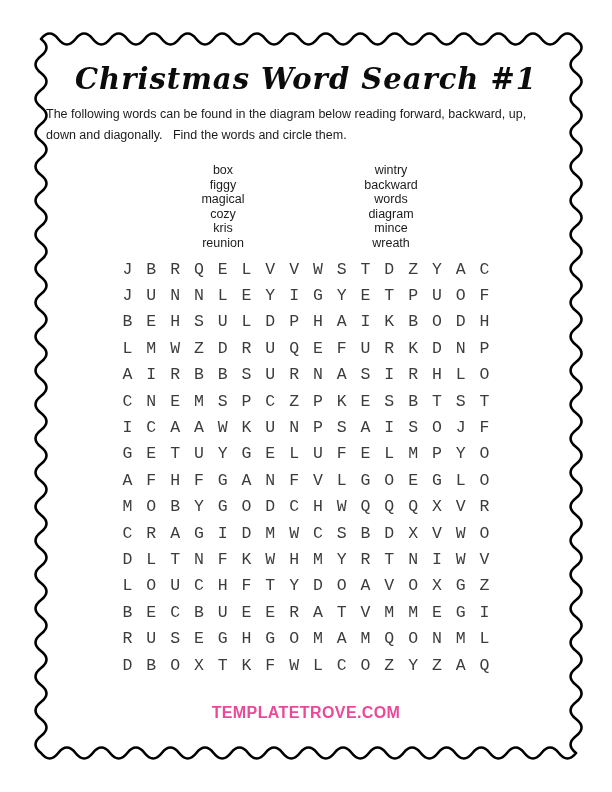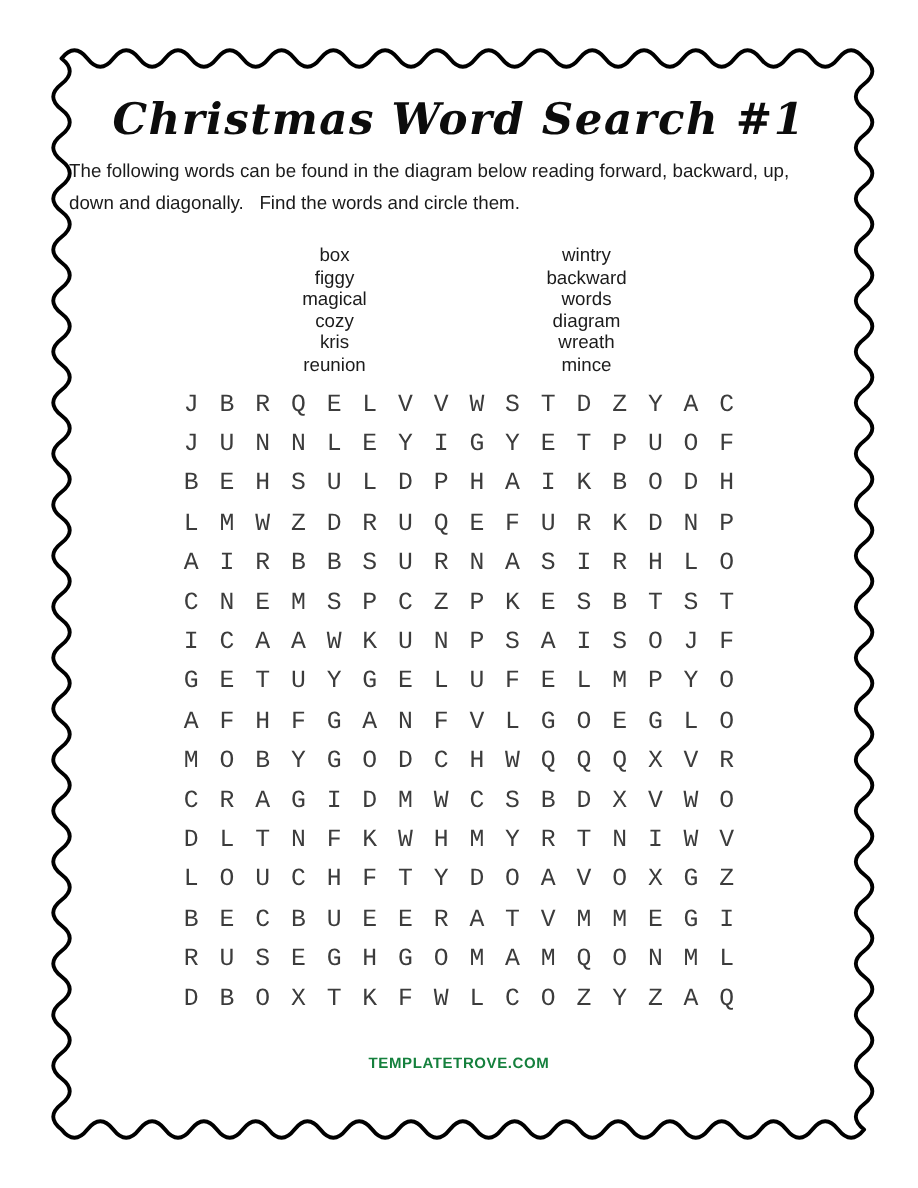--- a/index.html
+++ b/index.html
@@ -52,22 +52,22 @@
     font-size: 16.5px;
     color: #3c3c3c;
   }
   .letter-cell {
     display: flex; align-items: center; justify-content: center;
   }
 
   .footer {
     position: absolute; top: 704px; left: 0; right: 0;
     text-align: center;
-    font-weight: bold; font-size: 10px; letter-spacing: 0.4px;
-    color: #15803d;
+    font-weight: bold; font-size: 16px; letter-spacing: 0.4px;
+    color: #ec4899;
   }
 </style>
 </head>
 <body>
 
 <div class="page">
 
   <svg class="border-svg" viewBox="0 0 612 792" aria-hidden="true">
     <path d="M 41 39 q 8.63 -11 17.26 0 q 8.63 11 17.26 0 q 8.63 -11 17.26 0 q 8.63 11 17.26 0 q 8.63 -11 17.26 0 q 8.63 11 17.26 0 q 8.63 -11 17.26 0 q 8.63 11 17.26 0 q 8.63 -11 17.26 0 q 8.63 11 17.26 0 q 8.63 -11 17.26 0 q 8.63 11 17.26 0 q 8.63 -11 17.26 0 q 8.63 11 17.26 0 q 8.63 -11 17.26 0 q 8.63 11 17.26 0 q 8.63 -11 17.26 0 q 8.63 11 17.26 0 q 8.63 -11 17.26 0 q 8.63 11 17.26 0 q 8.63 -11 17.26 0 q 8.63 11 17.26 0 q 8.63 -11 17.26 0 q 8.63 11 17.26 0 q 8.63 -11 17.26 0 q 8.63 11 17.26 0 q 8.63 -11 17.26 0 q 8.63 11 17.26 0 q 8.63 -11 17.26 0 q 8.63 11 17.26 0 q 8.63 -11 17.26 0 q 11 8.50 0 17.00 q -11 8.50 0 17.00 q 11 8.50 0 17.00 q -11 8.50 0 17.00 q 11 8.50 0 17.00 q -11 8.50 0 17.00 q 11 8.50 0 17.00 q -11 8.50 0 17.00 q 11 8.50 0 17.00 q -11 8.50 0 17.00 q 11 8.50 0 17.00 q -11 8.50 0 17.00 q 11 8.50 0 17.00 q -11 8.50 0 17.00 q 11 8.50 0 17.00 q -11 8.50 0 17.00 q 11 8.50 0 17.00 q -11 8.50 0 17.00 q 11 8.50 0 17.00 q -11 8.50 0 17.00 q 11 8.50 0 17.00 q -11 8.50 0 17.00 q 11 8.50 0 17.00 q -11 8.50 0 17.00 q 11 8.50 0 17.00 q -11 8.50 0 17.00 q 11 8.50 0 17.00 q -11 8.50 0 17.00 q 11 8.50 0 17.00 q -11 8.50 0 17.00 q 11 8.50 0 17.00 q -11 8.50 0 17.00 q 11 8.50 0 17.00 q -11 8.50 0 17.00 q 11 8.50 0 17.00 q -11 8.50 0 17.00 q 11 8.50 0 17.00 q -11 8.50 0 17.00 q 11 8.50 0 17.00 q -11 8.50 0 17.00 q 11 8.50 0 17.00 q -11 8.50 0 17.00 q -8.63 11 -17.26 0 q -8.63 -11 -17.26 0 q -8.63 11 -17.26 0 q -8.63 -11 -17.26 0 q -8.63 11 -17.26 0 q -8.63 -11 -17.26 0 q -8.63 11 -17.26 0 q -8.63 -11 -17.26 0 q -8.63 11 -17.26 0 q -8.63 -11 -17.26 0 q -8.63 11 -17.26 0 q -8.63 -11 -17.26 0 q -8.63 11 -17.26 0 q -8.63 -11 -17.26 0 q -8.63 11 -17.26 0 q -8.63 -11 -17.26 0 q -8.63 11 -17.26 0 q -8.63 -11 -17.26 0 q -8.63 11 -17.26 0 q -8.63 -11 -17.26 0 q -8.63 11 -17.26 0 q -8.63 -11 -17.26 0 q -8.63 11 -17.26 0 q -8.63 -11 -17.26 0 q -8.63 11 -17.26 0 q -8.63 -11 -17.26 0 q -8.63 11 -17.26 0 q -8.63 -11 -17.26 0 q -8.63 11 -17.26 0 q -8.63 -11 -17.26 0 q -8.63 11 -17.26 0 q -11 -8.50 0 -17.00 q 11 -8.50 0 -17.00 q -11 -8.50 0 -17.00 q 11 -8.50 0 -17.00 q -11 -8.50 0 -17.00 q 11 -8.50 0 -17.00 q -11 -8.50 0 -17.00 q 11 -8.50 0 -17.00 q -11 -8.50 0 -17.00 q 11 -8.50 0 -17.00 q -11 -8.50 0 -17.00 q 11 -8.50 0 -17.00 q -11 -8.50 0 -17.00 q 11 -8.50 0 -17.00 q -11 -8.50 0 -17.00 q 11 -8.50 0 -17.00 q -11 -8.50 0 -17.00 q 11 -8.50 0 -17.00 q -11 -8.50 0 -17.00 q 11 -8.50 0 -17.00 q -11 -8.50 0 -17.00 q 11 -8.50 0 -17.00 q -11 -8.50 0 -17.00 q 11 -8.50 0 -17.00 q -11 -8.50 0 -17.00 q 11 -8.50 0 -17.00 q -11 -8.50 0 -17.00 q 11 -8.50 0 -17.00 q -11 -8.50 0 -17.00 q 11 -8.50 0 -17.00 q -11 -8.50 0 -17.00 q 11 -8.50 0 -17.00 q -11 -8.50 0 -17.00 q 11 -8.50 0 -17.00 q -11 -8.50 0 -17.00 q 11 -8.50 0 -17.00 q -11 -8.50 0 -17.00 q 11 -8.50 0 -17.00 q -11 -8.50 0 -17.00 q 11 -8.50 0 -17.00 q -11 -8.50 0 -17.00 q 11 -8.50 0 -17.00 Z" fill="none" stroke="#000000" stroke-width="2.6" stroke-linecap="round" stroke-linejoin="round"></path>
   </svg>
@@ -82,22 +82,22 @@
       <div class="word">magical</div>
       <div class="word">cozy</div>
       <div class="word">kris</div>
       <div class="word">reunion</div>
     </div>
   <div class="word-col word-col-2">
       <div class="word">wintry</div>
       <div class="word">backward</div>
       <div class="word">words</div>
       <div class="word">diagram</div>
+      <div class="word">mince</div>
       <div class="word">wreath</div>
-      <div class="word">mince</div>
     </div>
 
   <div class="letter-grid">
       <span class="letter-cell">J</span>
       <span class="letter-cell">B</span>
       <span class="letter-cell">R</span>
       <span class="letter-cell">Q</span>
       <span class="letter-cell">E</span>
       <span class="letter-cell">L</span>
       <span class="letter-cell">V</span>

